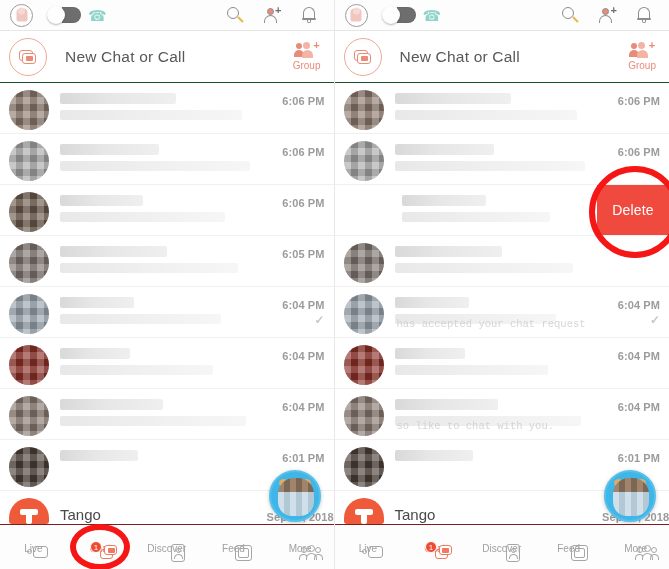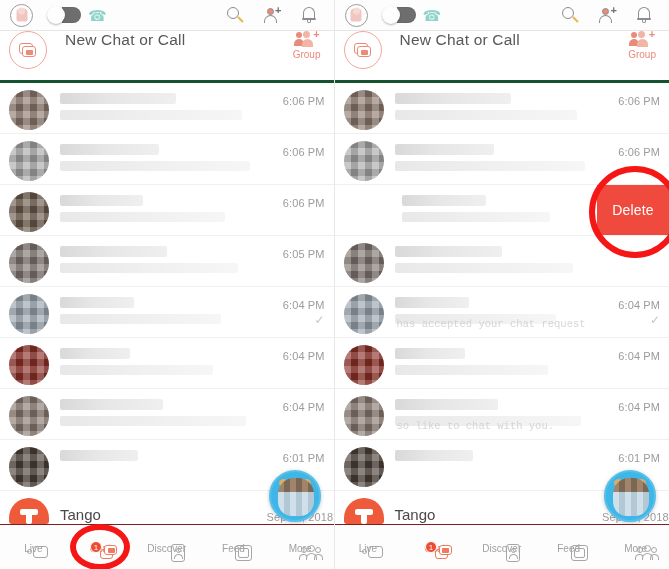--- a/index.html
+++ b/index.html
@@ -82,22 +82,22 @@
 
   
   .ic-bell .b { position:absolute; left:3px; top:1px; width:12px; height:12px;
     border:1.6px solid #8d8d8d; border-radius: 7px 7px 2px 2px; border-bottom:none; }
   .ic-bell .c { position:absolute; left:2px; top:12px; width:14px; height:1.6px; background:#8d8d8d; border-radius:1px;}
   .ic-bell .d { position:absolute; left:7px; top:14px; width:4px; height:3px; border:1.5px solid #8d8d8d;
     border-top:none; border-radius: 0 0 4px 4px; }
 
   
   .newchat {
-    height: 52px; display:flex; align-items:flex-start; padding: 0 9px;
-    background:#fff; border-bottom: 3px solid #14532d;
+    height: 52px; display:flex; align-items:center; padding: 0 9px;
+    background:#fff; border-bottom: 1px solid #14532d;
   }
   .nc-circle {
     width: 38px; height: 38px; border-radius: 50%;
     border: 1.4px solid #f0a898; position: relative; flex:0 0 auto;
   }
   .nc-circle .b1, .nc-circle .b2 {
     position:absolute; border:1.5px solid #ea8a77; border-radius:3px;
   }
   .nc-circle .b1 { left: 9px; top: 11px; width: 14px; height: 11px; }
   .nc-circle .b2 { left: 12px; top: 14px; width: 14px; height: 11px; background:#fff; }
@@ -127,21 +127,21 @@
     position:absolute; inset:0;
     background-image:
       linear-gradient(90deg, rgba(255,255,255,.22) 0 50%, rgba(0,0,0,.10) 50% 100%),
       linear-gradient(180deg, rgba(0,0,0,.13) 0 50%, rgba(255,255,255,.18) 50% 100%);
     background-size: 14px 14px, 14px 14px;
   }
   .rowbody { flex: 1 1 auto; padding-left: 11px; padding-top: 3px; min-width: 0; }
   .bar { border-radius: 2px; margin-bottom: 6px; }
   .bar.n { height: 11px; background: linear-gradient(90deg,#d9d9d9,#e7e7e7 45%,#efefef); }
   .bar.m { height: 10px; background: linear-gradient(90deg,#e8e8e8,#f1f1f1 60%,#f6f6f6); }
-  .rowmeta { flex: 0 0 auto; width: 58px; text-align: right; padding-top: 5px; }
+  .rowmeta { flex: 0 0 auto; width: 58px; text-align: right; padding-top: 5px; font-weight: bold; }
   .time { font-size: 11px; color: #9b9b9b; white-space: nowrap; letter-spacing:.1px;}
   .check { font-size: 12px; color: #c7c7c7; line-height: 13px; margin-top: 3px; }
   .ghost-text {
     position:absolute; bottom:7px; font-size:10.5px; color:#cfcfcf;
     white-space:nowrap; filter: blur(.7px); opacity:.85;font-family:Liberation Mono, monospace;
   }
 
   
   .row.swiped { padding-left: 16px; }
   .row.swiped .avatar { opacity: 0; }

